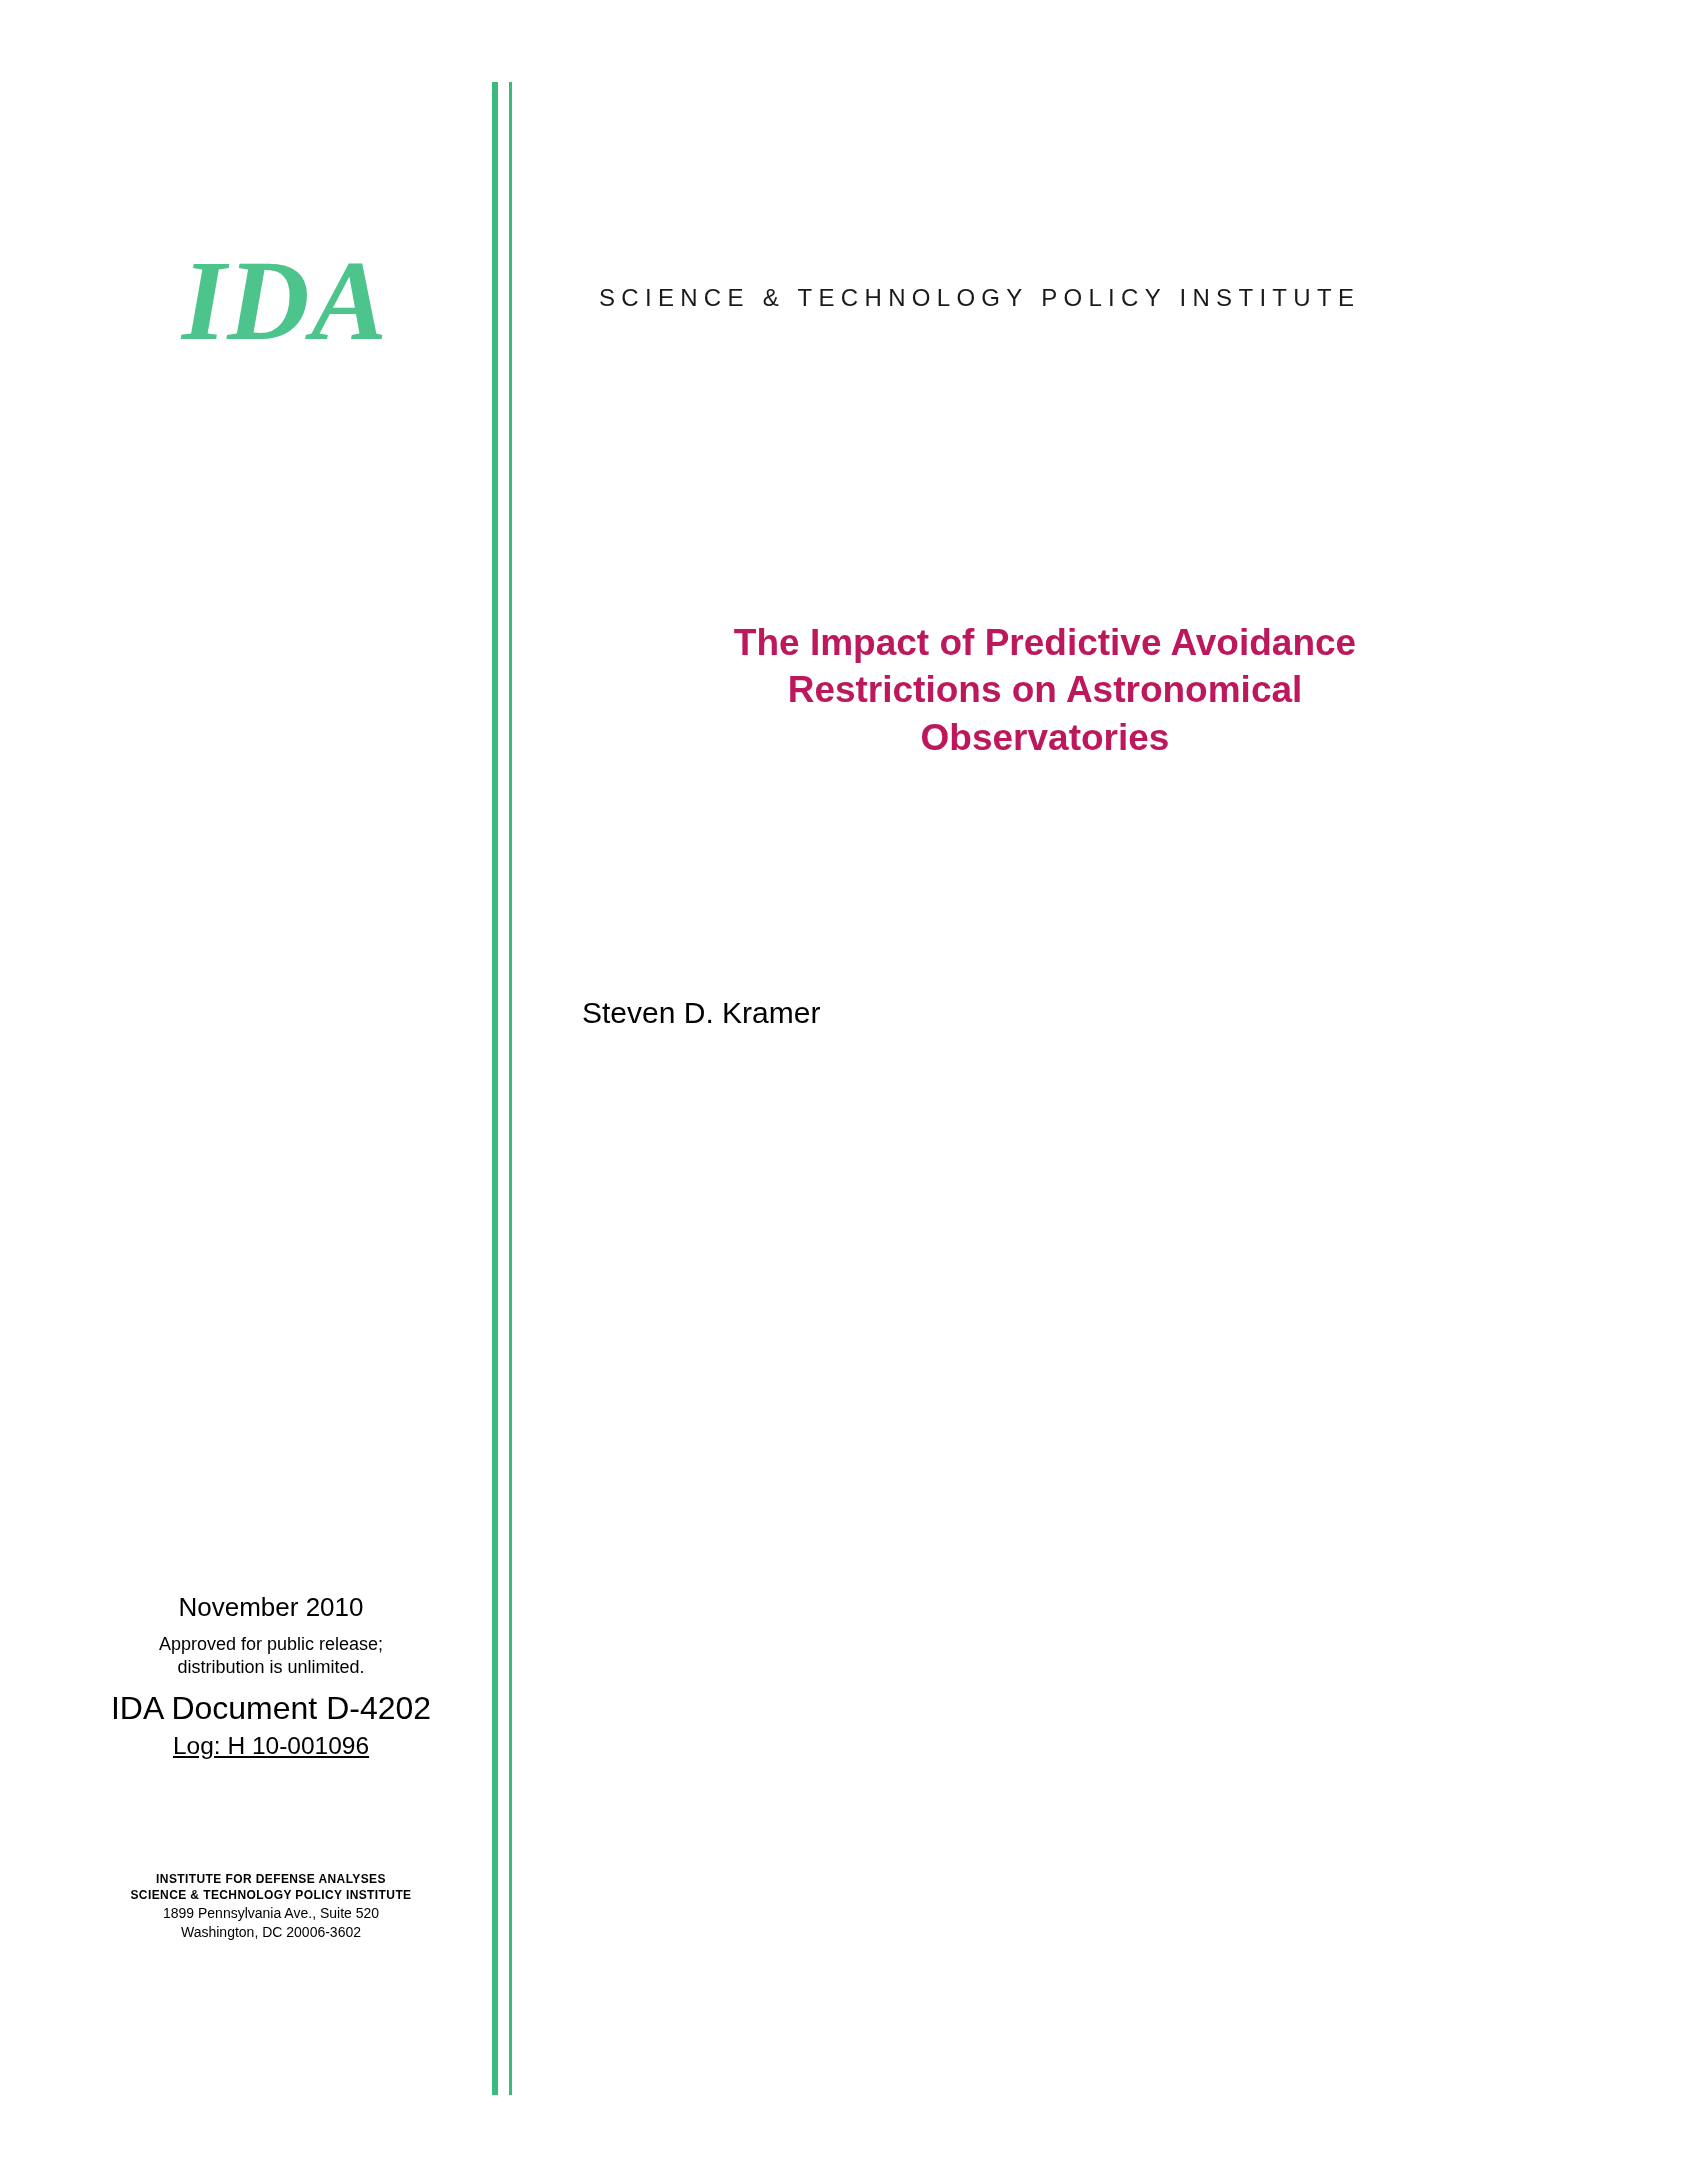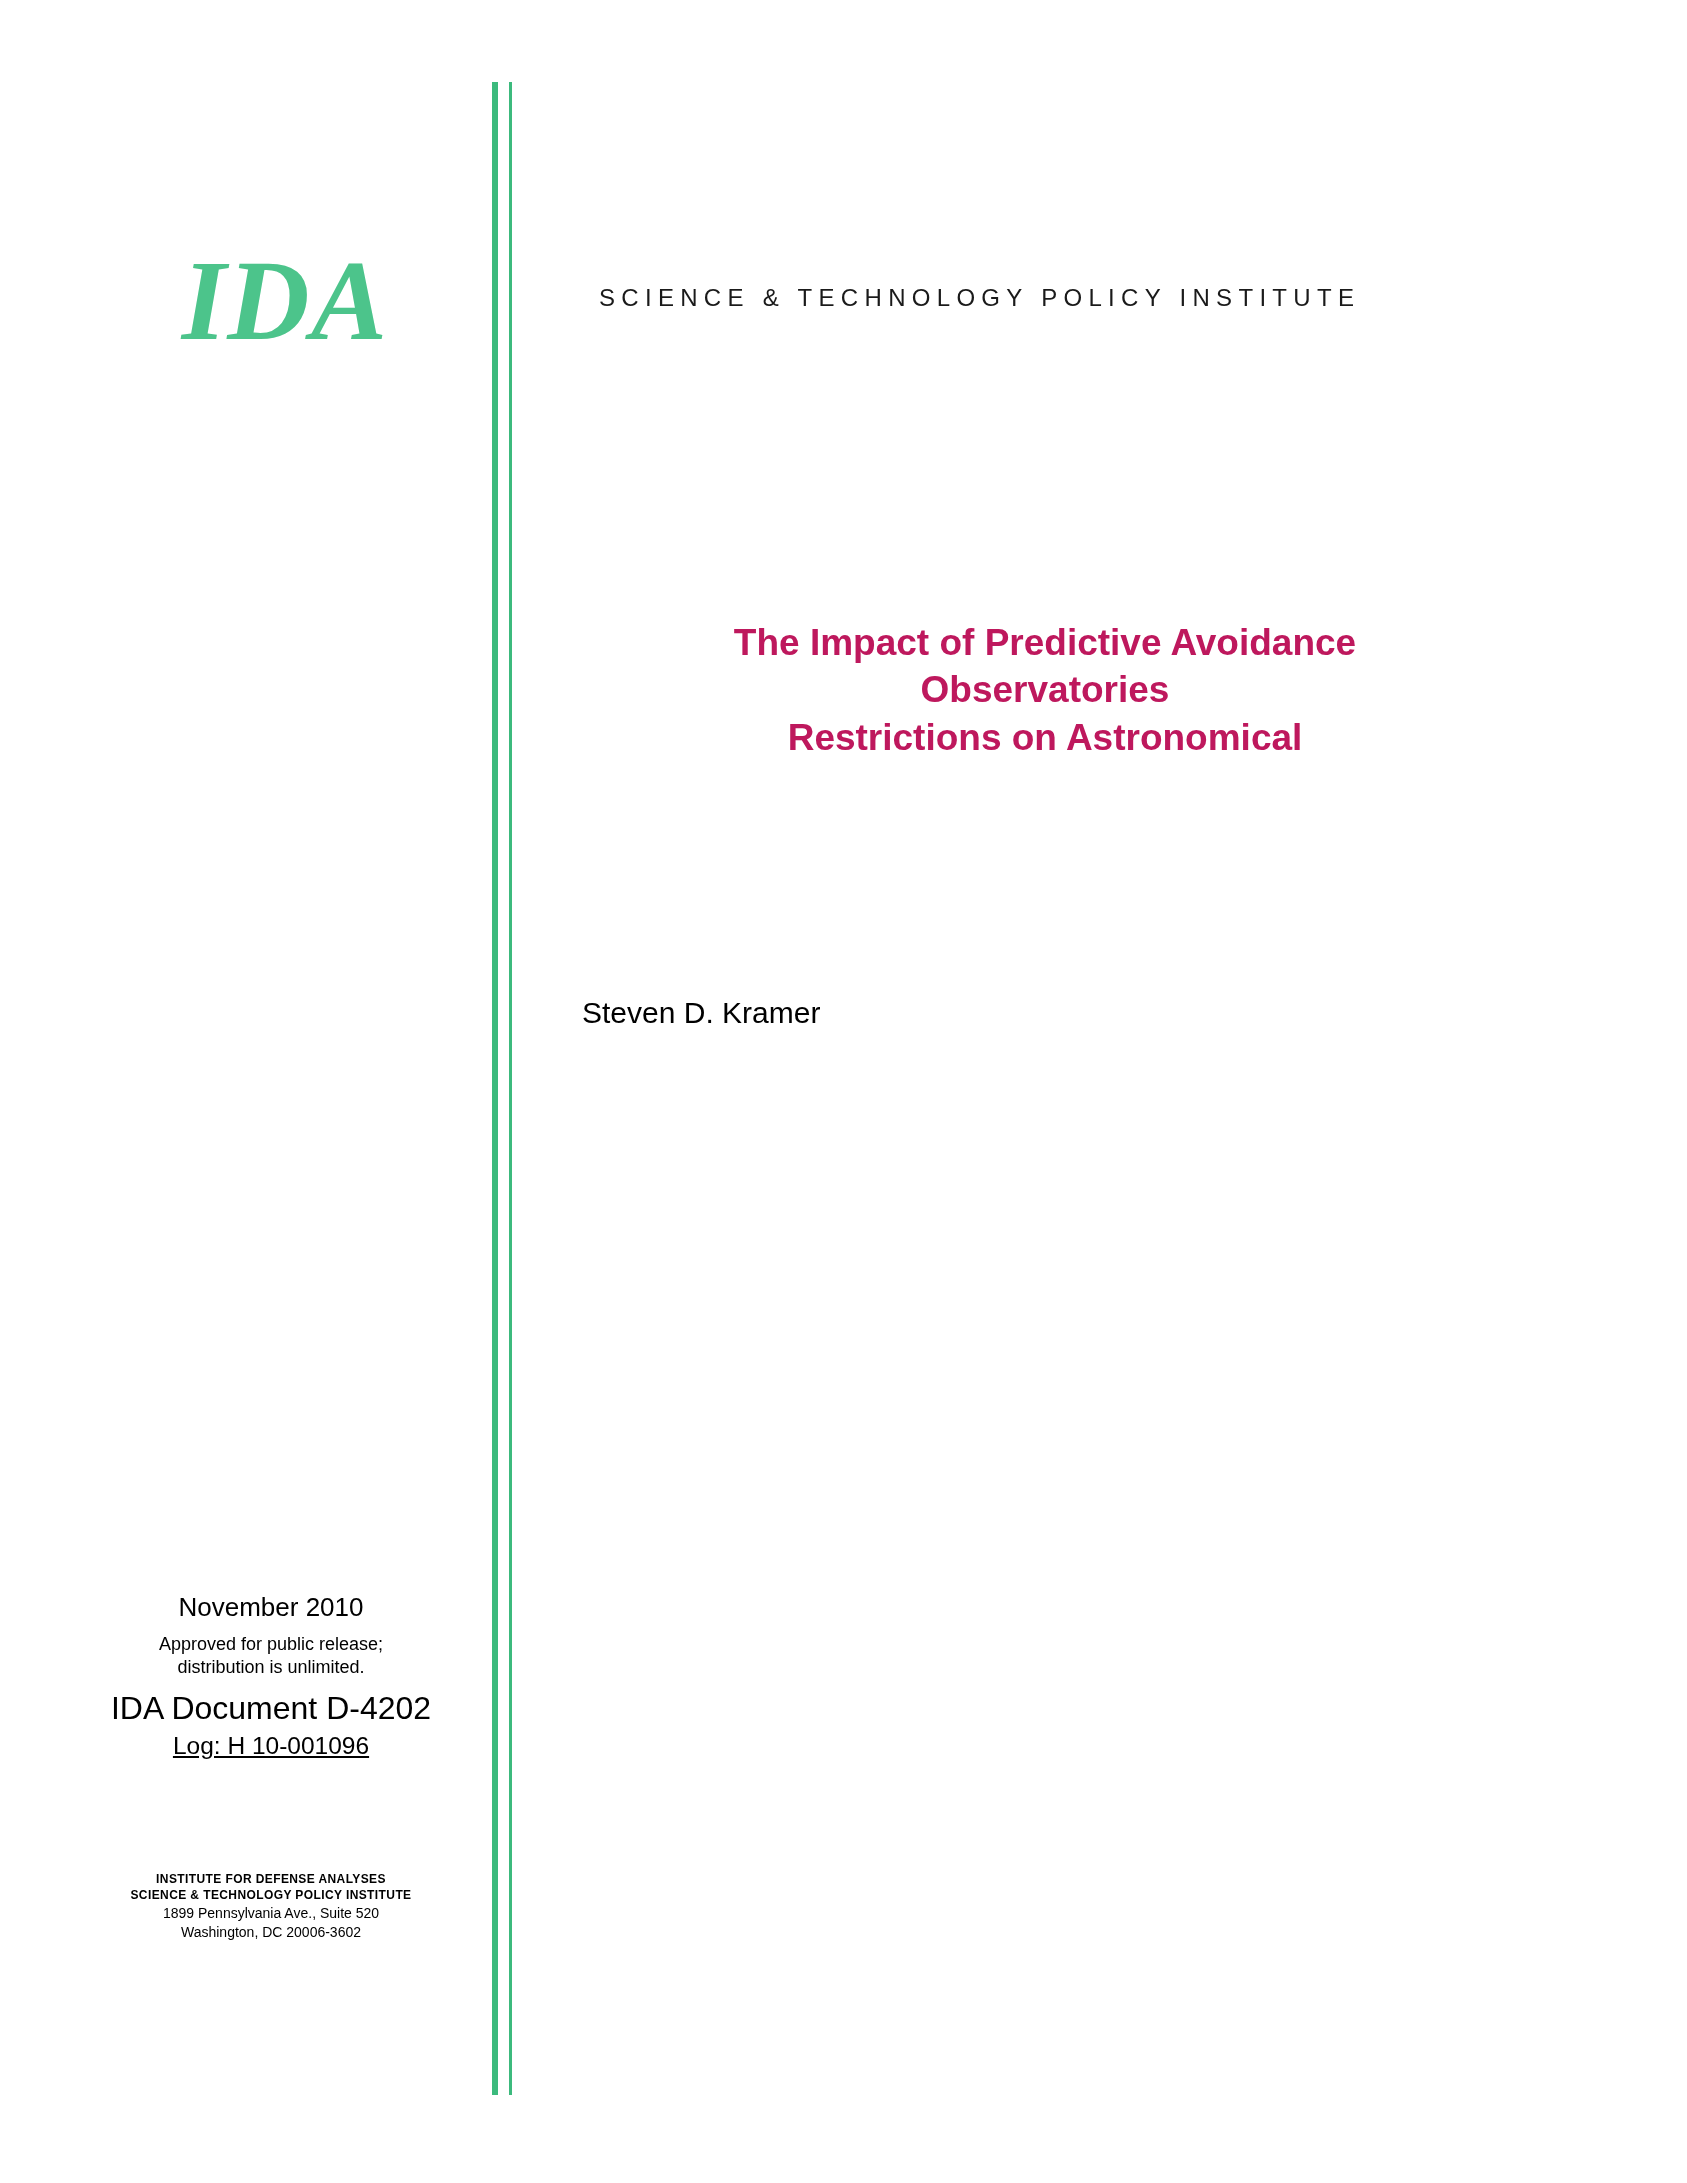--- a/index.html
+++ b/index.html
@@ -143,22 +143,22 @@
 
   <div class="rule rule-left"></div>
   <div class="rule rule-right"></div>
 
   <div class="logo">IDA</div>
 
   <div class="banner">SCIENCE &amp; TECHNOLOGY POLICY INSTITUTE</div>
 
   <div class="title">
     <div>The Impact of Predictive Avoidance</div>
+    <div>Restrictions on Astronomical</div>
     <div>Observatories</div>
-    <div>Restrictions on Astronomical</div>
   </div>
 
   <div class="author">Steven D. Kramer</div>
 
   <div class="meta">
     <div class="meta-date">November 2010</div>
     <div class="meta-release">
       <div>Approved for public release;</div>
       <div>distribution is unlimited.</div>
     </div>

